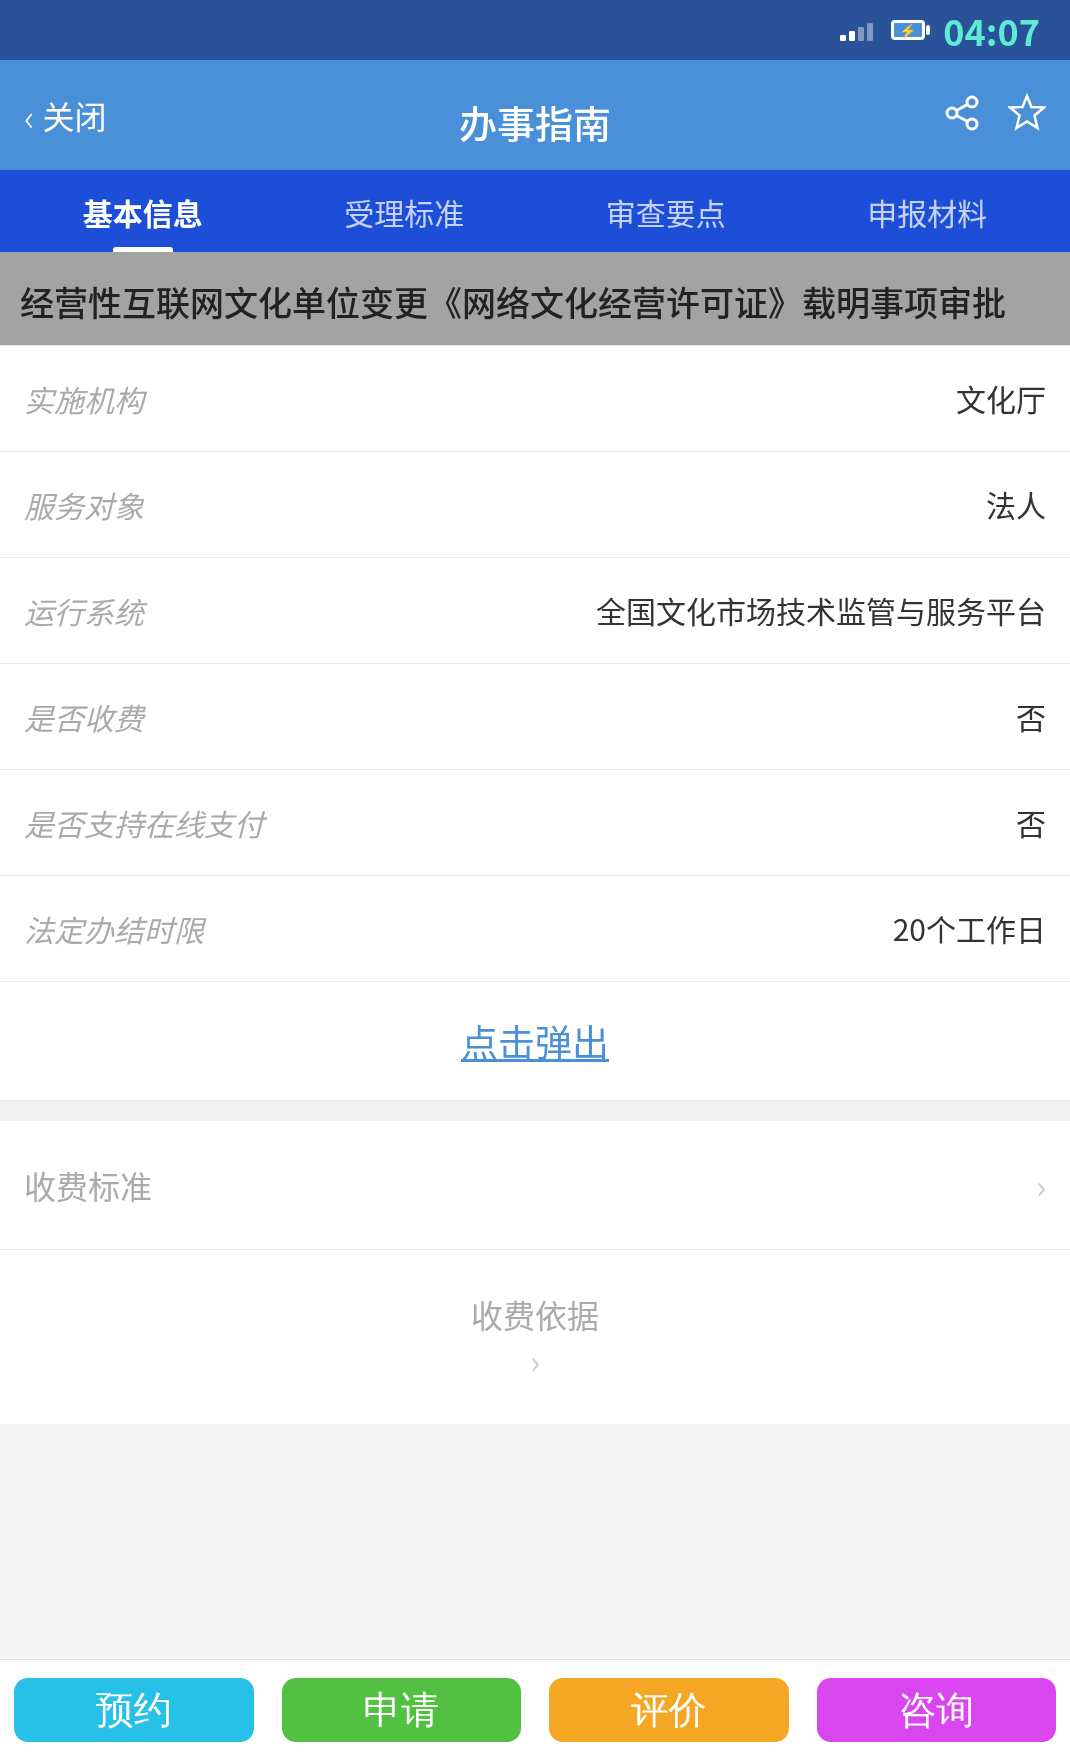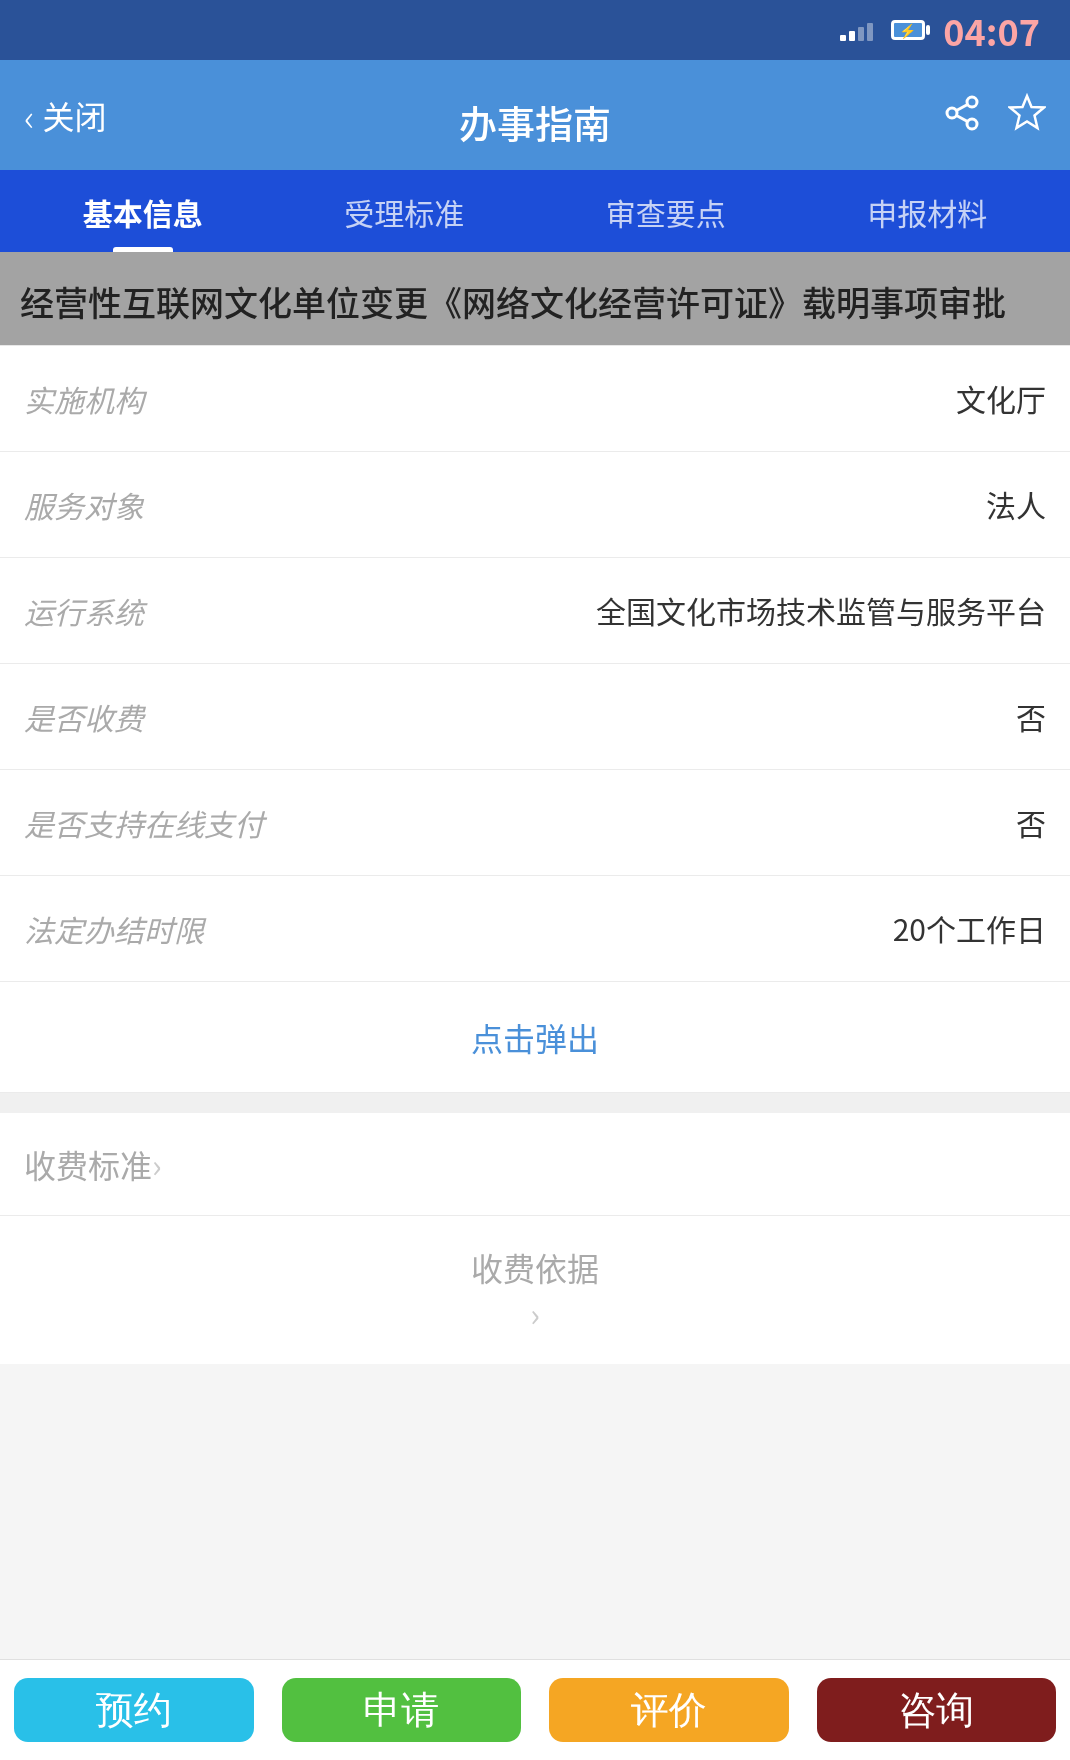--- a/index.html
+++ b/index.html
@@ -45,21 +45,21 @@
       position: absolute;
       inset: 0;
       display: flex;
       align-items: center;
       justify-content: center;
       color: #fff;
       font-size: 14px;
       font-weight: bold;
     }
     .status-bar .time {
-      color: #fca5a5;
+      color: #5eead4;
       font-size: 36px;
       font-weight: 600;
     }
 
     
     .nav-bar {
       background: #4a90d9;
       height: 110px;
       display: flex;
       align-items: center;
@@ -177,38 +177,40 @@
     }
 
     
     .popup-row {
       background: #fff;
       padding: 32px 24px;
       text-align: center;
       border-bottom: 1px solid #ebebeb;
     }
     .popup-text {
-      font-size: 32px;
+      font-size: 37px;
       color: #4a90d9;
+      text-decoration: underline;
     }
 
     
     .section-separator {
       height: 20px;
       background: #f0f0f0;
     }
 
     
     .list-section {
       background: #fff;
     }
     .list-row {
       display: flex;
       align-items: center;
-      padding: 28px 24px;
+      justify-content: space-between;
+      padding: 41px 24px;
       border-bottom: 1px solid #ebebeb;
       cursor: pointer;
       min-height: 100px;
     }
     .list-row:last-child {
       border-bottom: none;
       flex-direction: column;
     }
     .list-row-label {
       font-size: 32px;
@@ -237,21 +239,21 @@
       font-size: 38px;
       font-weight: 500;
       color: #fff;
       cursor: pointer;
       margin: 18px 14px;
       border-radius: 14px;
     }
     .action-btn.yuyue { background: #29c0e8; }
     .action-btn.shenqing { background: #52c040; }
     .action-btn.pingjia { background: #f5a623; }
-    .action-btn.zixun { background: #7f1d1d; }
+    .action-btn.zixun { background: #d946ef; }
 
     
     .signal-bars {
       display: flex;
       align-items: flex-end;
       gap: 3px;
       height: 22px;
     }
     .signal-bars span {
       display: block;

